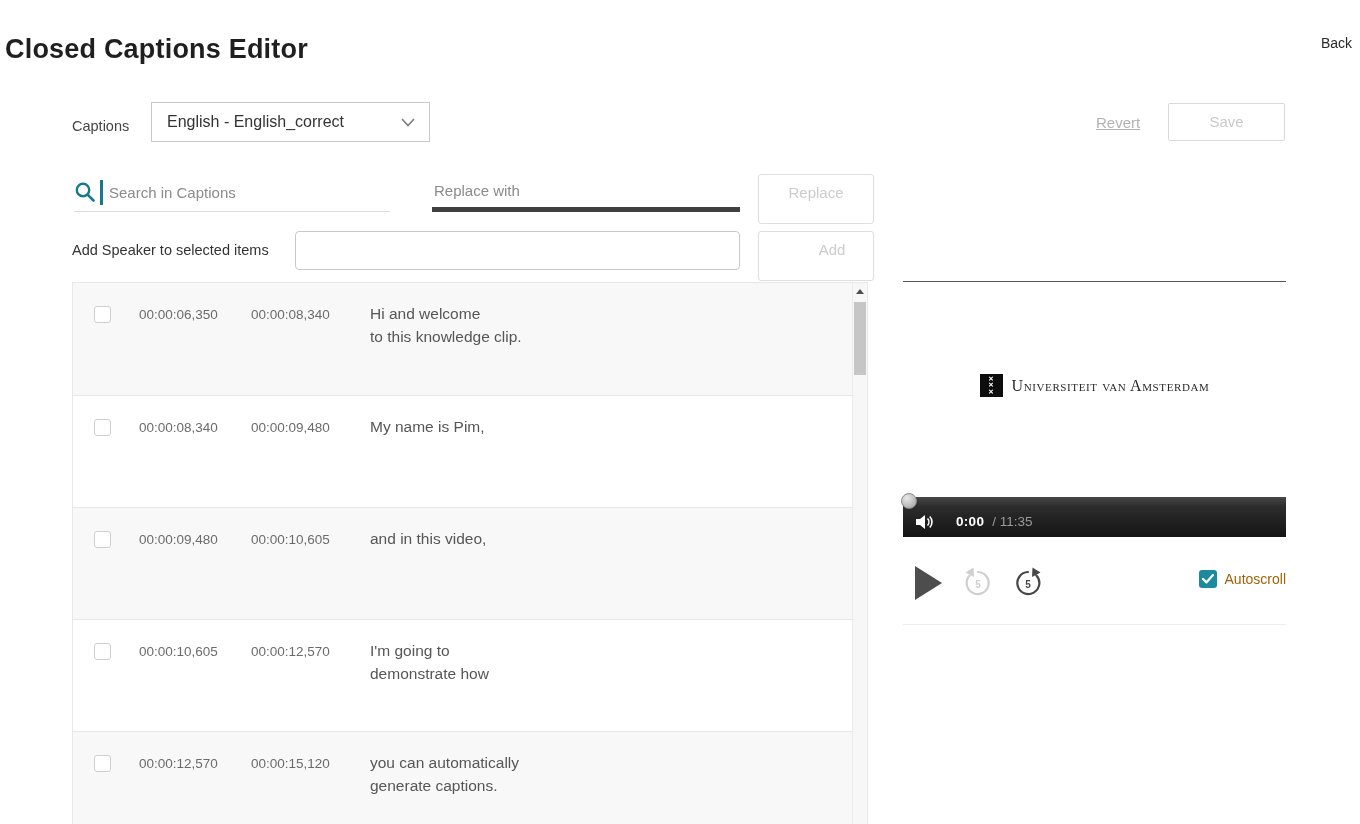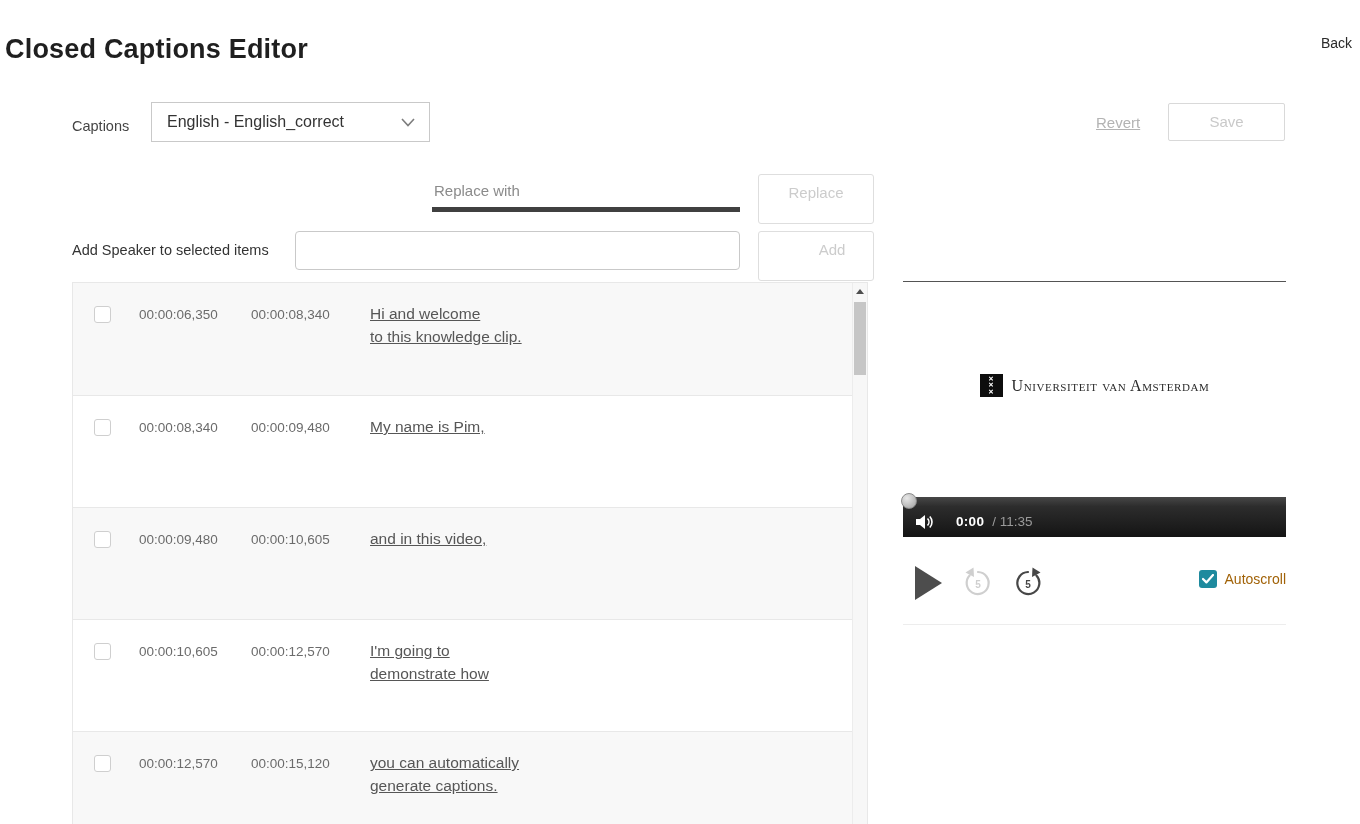--- a/index.html
+++ b/index.html
@@ -43,21 +43,21 @@
   
   .cap-list { position:absolute; left:72px; top:253px; width:796px; height:559px; border:1px solid #e8e8e8; background:#fff; overflow:hidden; }
   .cap-rows { position:absolute; left:0; top:0; right:15px; }
   .cap-row { height:112px; display:flex; align-items:flex-start; padding:20px 0 0 21px; background:#fff; }
   .cap-row.alt { background:#f8f8f8; }
   .cap-row + .cap-row { border-top:1px solid #e8e8e8; }
   .row-checkbox { width:17px; height:17px; border:1px solid #cfcfcf; border-radius:3px; background:#fff; margin-top:3px; cursor:pointer; }
   .cap-start, .cap-end { width:85px; font-size:13.5px; color:#6b6b6b; padding-top:4px; cursor:text; }
   .cap-start { margin-left:28px; }
   .cap-end { margin-left:27px; }
-  .cap-text { margin-left:34px; font-size:15.5px; color:#565656; line-height:22.5px; cursor:text;text-decoration:underline; }
+  .cap-text { margin-left:34px; font-size:15.5px; color:#565656; line-height:22.5px; cursor:text; }
 
   
   .v-scrollbar { position:absolute; top:0; right:0; width:15px; height:100%; background:#f7f7f7; border-left:1px solid #ececec; }
   .sb-arrow { position:absolute; left:0; width:14px; height:15px; display:flex; align-items:center; justify-content:center; cursor:pointer; }
   .sb-arrow.up { top:1px; } .sb-arrow.down { bottom:1px; }
   .tri-up { width:0; height:0; border-left:4px solid transparent; border-right:4px solid transparent; border-bottom:5px solid #4e4e4e; }
   .tri-down { width:0; height:0; border-left:4px solid transparent; border-right:4px solid transparent; border-top:5px solid #4e4e4e; }
   .sb-thumb { position:absolute; left:1px; top:19px; width:12px; height:73px; background:#c6c6c6; cursor:pointer; }
 
   
@@ -100,20 +100,28 @@
   <div class="captions-label">Captions</div>
   <div class="lang-select">
     <span>English - English_correct</span>
     <svg class="chev" viewBox="0 0 14 9">
       <polyline points="1,1 7,7.5 13,1" fill="none" stroke="#7d7d7d" stroke-width="1.6"></polyline>
     </svg>
   </div>
   <div class="revert-link">Revert</div>
   <div class="save-btn">Save</div>
 
+  <div class="search-wrap">
+    <svg class="search-icon" viewBox="0 0 22 22">
+      <circle cx="9" cy="9" r="6.2" fill="none" stroke="#17798c" stroke-width="2.4"></circle>
+      <line x1="13.6" y1="13.6" x2="19.5" y2="19.5" stroke="#17798c" stroke-width="2.6" stroke-linecap="round"></line>
+    </svg>
+    <div class="caret-bar"></div>
+    <input class="search-input" type="text" placeholder="Search in Captions" style="">
+  </div>
   <input class="replace-input" type="text" placeholder="Replace with" style="">
   <div class="ghost-btn replace-btn">Replace</div>
 
   <div class="speaker-label">Add Speaker to selected items</div>
   <input class="speaker-input" type="text" value="" style="">
   <div class="ghost-btn add-btn">Add</div>
 
   <div class="cap-list">
     <div class="cap-rows">
         <div class="cap-row alt">

